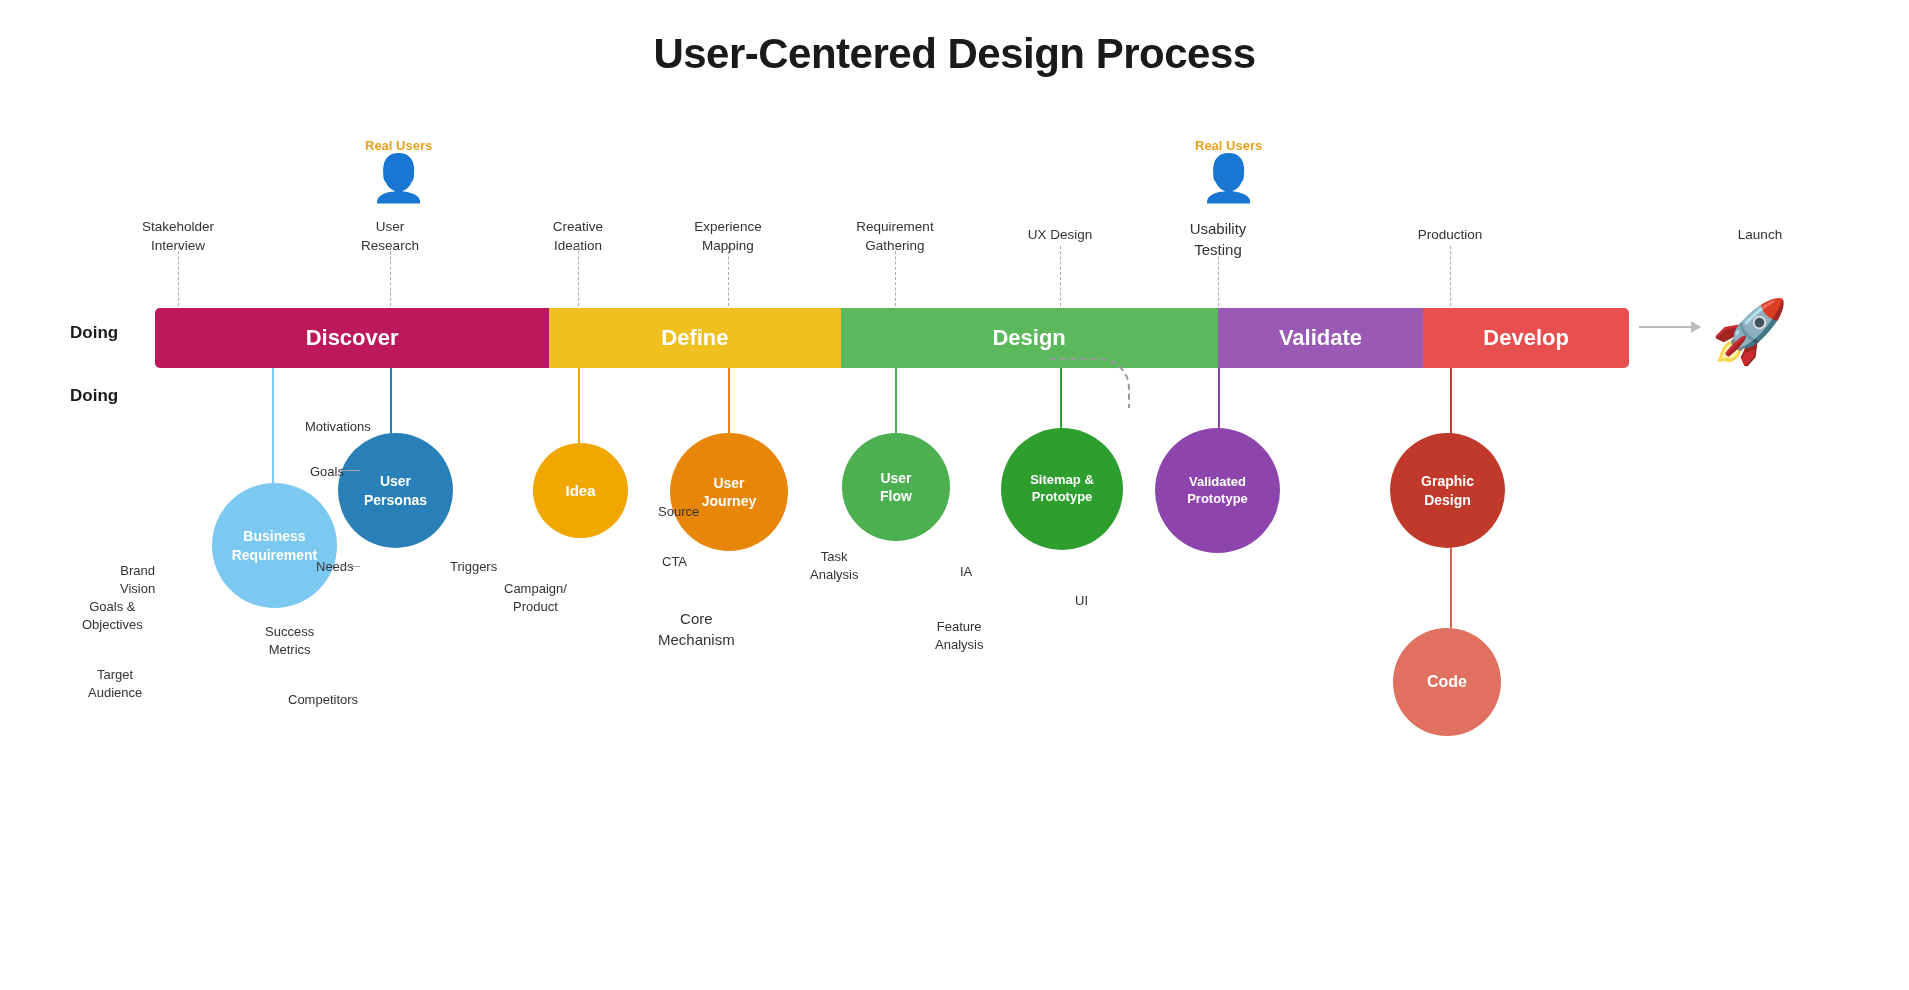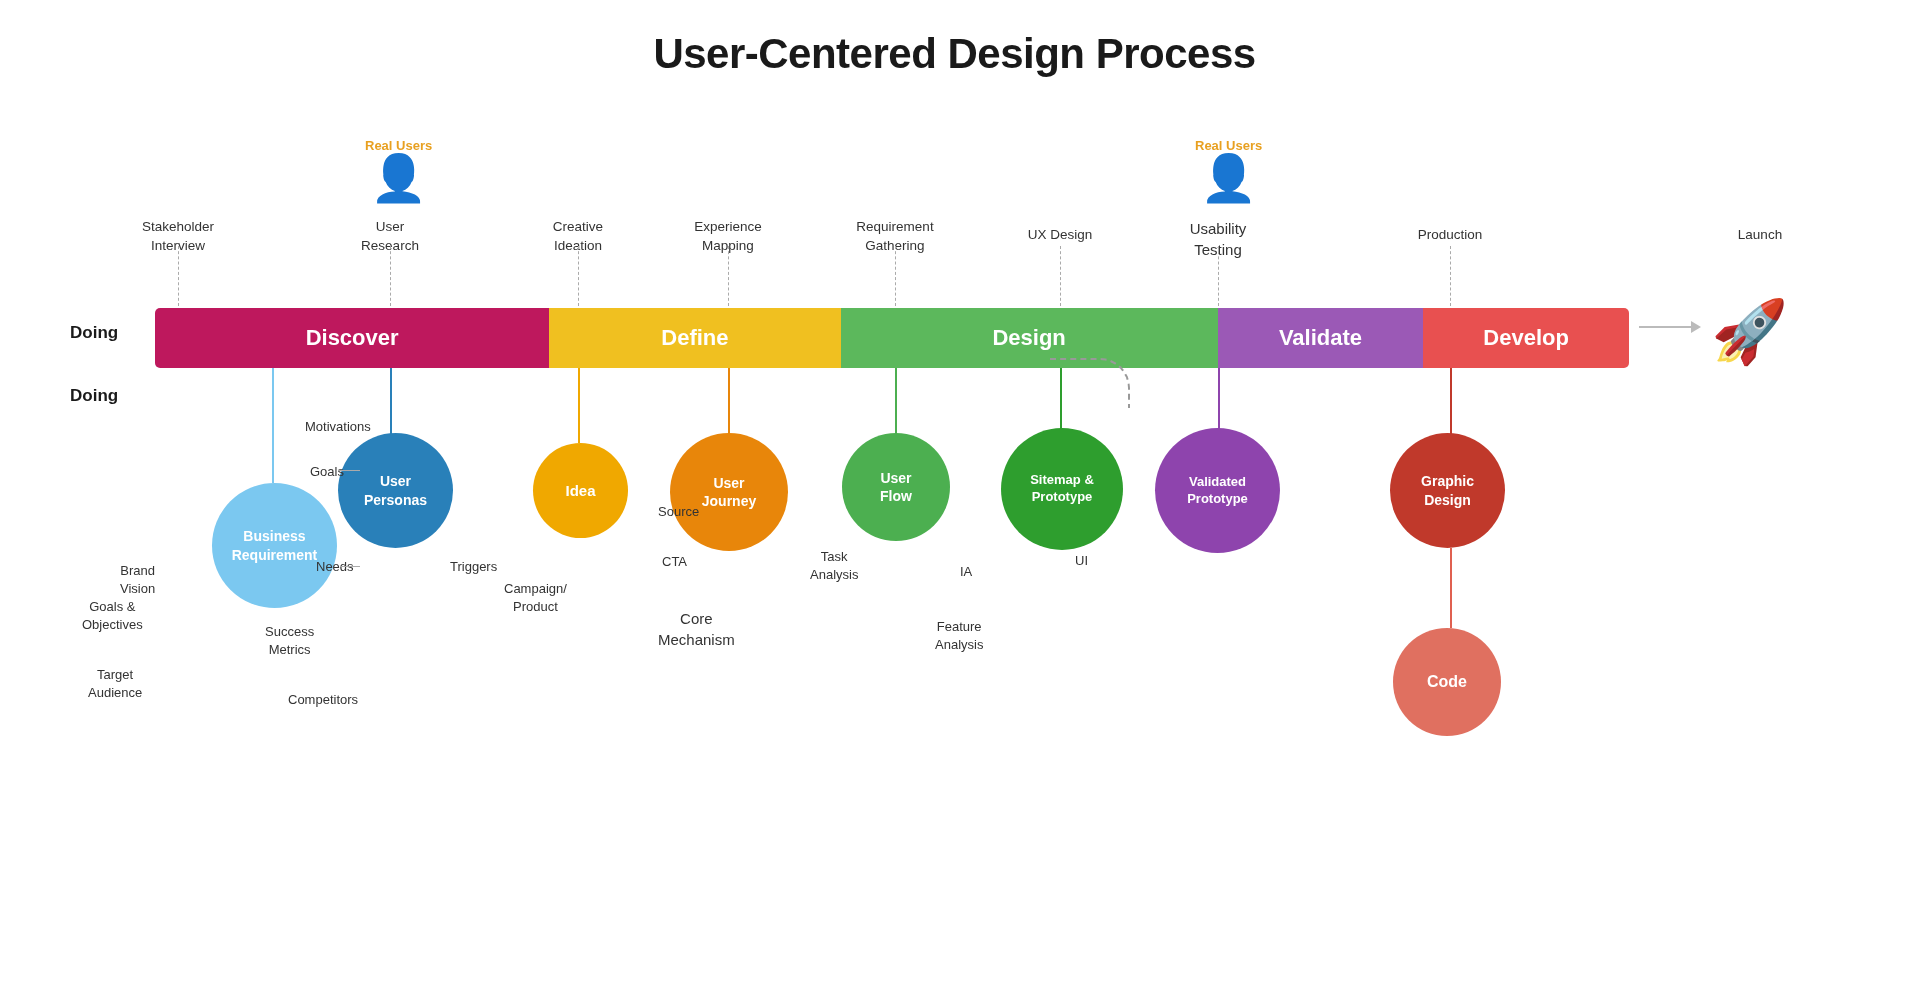--- a/index.html
+++ b/index.html
@@ -164,20 +164,20 @@
     <div style="position:absolute; left:602px; top:435px; font-size:13px; color:#333; text-align:left; line-height:1.4;">CTA</div>
 
     <div style="position:absolute; left:598px; top:490px; font-size:15px; color:#333; text-align:center; line-height:1.4;">Core<br>Mechanism</div>
 
     <div style="position:absolute; left:750px; top:430px; font-size:13px; color:#333; text-align:center; line-height:1.4;">Task<br>Analysis</div>
 
     <div style="position:absolute; left:900px; top:445px; font-size:13px; color:#333; text-align:center; line-height:1.4;">IA</div>
 
     <div style="position:absolute; left:875px; top:500px; font-size:13px; color:#333; text-align:center; line-height:1.4;">Feature<br>Analysis</div>
 
-    <div style="position:absolute; left:1015px; top:434px; font-size:13px; color:#333; text-align:center; line-height:1.4;">UI</div>
+    <div style="position:absolute; left:1015px; top:474px; font-size:13px; color:#333; text-align:center; line-height:1.4;">UI</div>
 
     <div style="position:absolute; left:278px; top:352px; width:22px; height:1px; background:#aaa;"></div>
 
     <div style="position:absolute; left:280px; top:448px; width:20px; height:1px; background:#aaa;"></div>
 
   </div>
 </div>
 
 </body></html>

